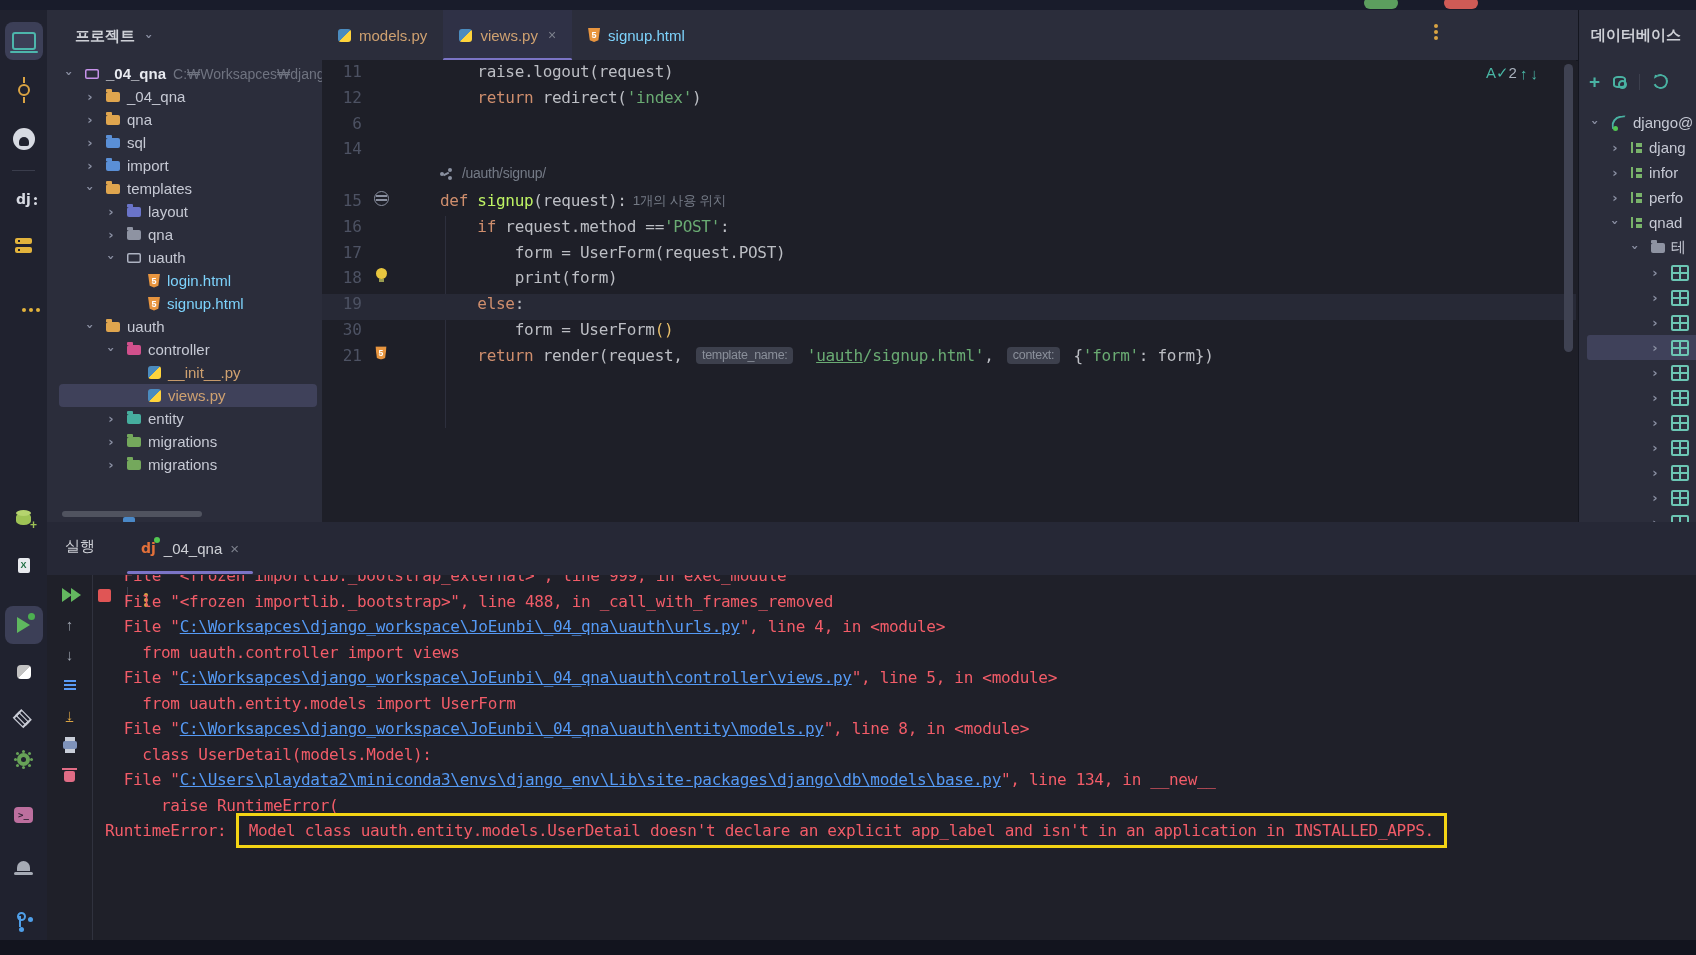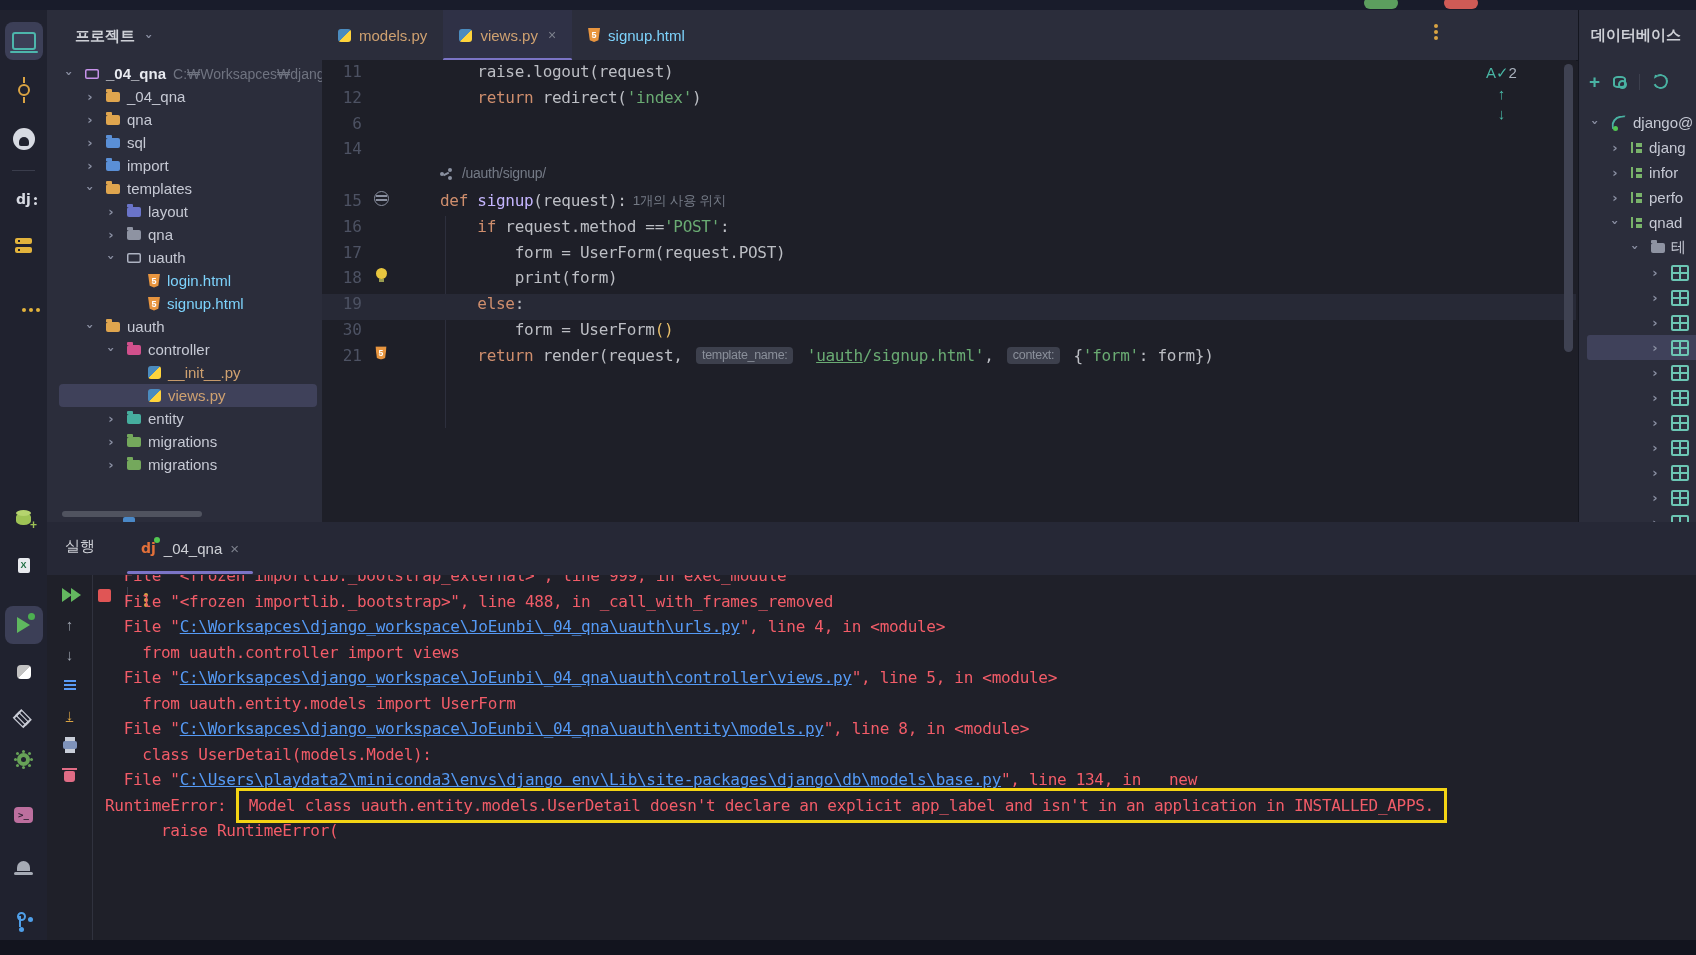--- a/index.html
+++ b/index.html
@@ -108,25 +108,25 @@
   .etab.active{background:#2f3146;}
   .etab.active::after{content:"";position:absolute;left:0;right:0;bottom:-1px;height:3px;background:#7b74c6;border-radius:2px;}
   .etab .x{color:#7d818d;font-size:14px;margin-left:2px;}
   #editor{left:322px;top:60px;width:1254px;height:462px;background:#1e1f28;overflow:hidden;}
   .cl-row{position:absolute;left:0;width:1254px;height:26px;display:flex;align-items:flex-start;}
   .cl-row.caret{background:#272936;}
   .cl-ln{width:40px;text-align:right;color:#4d5263;font:16px "DejaVu Sans Mono",monospace;flex:none;}
   .cl-gut{width:38px;display:flex;justify-content:center;align-items:center;flex:none;}
   .cl-code{margin-left:40px;white-space:pre;font:16px "DejaVu Sans Mono",monospace;letter-spacing:-0.3px;display:flex;align-items:center;}
   .tk-kw{color:#cf8e6d;} .tk-pl{color:#bcbec4;} .tk-str{color:#6aab73;} .tk-strU{color:#6aab73;text-decoration:underline;}
-  .tk-fn{color:#c4b5fd;} .tk-paren{color:#e8bf6a;}
+  .tk-fn{color:#bef264;} .tk-paren{color:#e8bf6a;}
   .tk-usage{color:#747a86;font:13.5px "Liberation Sans",sans-serif;margin-left:6px;}
   .tk-pill{background:#3d404d;color:#8a8f9a;font:12.5px/17px "Liberation Sans",sans-serif;border-radius:4px;padding:0 6px;margin:0 4px;}
   .tk-hint{color:#747a86;font:14px "Liberation Sans",sans-serif;margin-left:6px;}
-  #inspect{left:1486px;top:64px;display:flex;align-items:center;gap:3px;color:#49b7a5;font-size:15px;flex-direction:column;}
+  #inspect{left:1486px;top:64px;display:flex;align-items:center;gap:3px;color:#49b7a5;font-size:15px;}
   #inspect .cnt{color:#a9b1bd;}
   .vguide{background:#2d2f3d;width:1px;}
   #escroll{left:1564px;top:64px;width:9px;height:288px;background:#3f4252;border-radius:5px;}
   
   #dbpanel{left:1578px;top:10px;width:118px;height:512px;background:#2b2d3b;border-left:1px solid #14161f;overflow:hidden;}
   #dbhead{position:absolute;left:12px;top:16px;font-size:15px;font-weight:bold;color:#ced0d6;white-space:nowrap;}
   #dbtools{position:absolute;left:10px;top:62px;display:flex;align-items:center;gap:13px;}
   .vdiv{width:1px;height:16px;background:#3c3f4d;}
   .dbrow{position:absolute;left:0;width:140px;height:25px;display:flex;align-items:center;font-size:15px;color:#c6c9d4;box-sizing:border-box;}
   .dbrow .ic{margin-right:6px;}
@@ -573,20 +573,20 @@
         <div id="conlines">
           <div class="con-row"><span class="cs-e">  File "&lt;frozen importlib._bootstrap_external&gt;", line 999, in exec_module</span></div>
           <div class="con-row"><span class="cs-e">  File "&lt;frozen importlib._bootstrap&gt;", line 488, in _call_with_frames_removed</span></div>
           <div class="con-row"><span class="cs-e">  File "</span><span class="cs-l">C:\Worksapces\django_workspace\JoEunbi\_04_qna\uauth\urls.py</span><span class="cs-e">", line 4, in &lt;module&gt;</span></div>
           <div class="con-row"><span class="cs-e">    from uauth.controller import views</span></div>
           <div class="con-row"><span class="cs-e">  File "</span><span class="cs-l">C:\Worksapces\django_workspace\JoEunbi\_04_qna\uauth\controller\views.py</span><span class="cs-e">", line 5, in &lt;module&gt;</span></div>
           <div class="con-row"><span class="cs-e">    from uauth.entity.models import UserForm</span></div>
           <div class="con-row"><span class="cs-e">  File "</span><span class="cs-l">C:\Worksapces\django_workspace\JoEunbi\_04_qna\uauth\entity\models.py</span><span class="cs-e">", line 8, in &lt;module&gt;</span></div>
           <div class="con-row"><span class="cs-e">    class UserDetail(models.Model):</span></div>
           <div class="con-row"><span class="cs-e">  File "</span><span class="cs-l">C:\Users\playdata2\miniconda3\envs\django_env\Lib\site-packages\django\db\models\base.py</span><span class="cs-e">", line 134, in __new__</span></div>
+          <div class="con-row"><span class="cs-e">      raise RuntimeError(</span></div>
           <div class="con-row"><span class="cs-e">RuntimeError: </span><span class="cs-box">Model class uauth.entity.models.UserDetail doesn't declare an explicit app_label and isn't in an application in INSTALLED_APPS.</span></div>
-          <div class="con-row"><span class="cs-e">      raise RuntimeError(</span></div>
         </div>
       </div>
   </div>
 
   <div id="botstrip" class="abs"></div>
 </div>
 
 </body></html>

